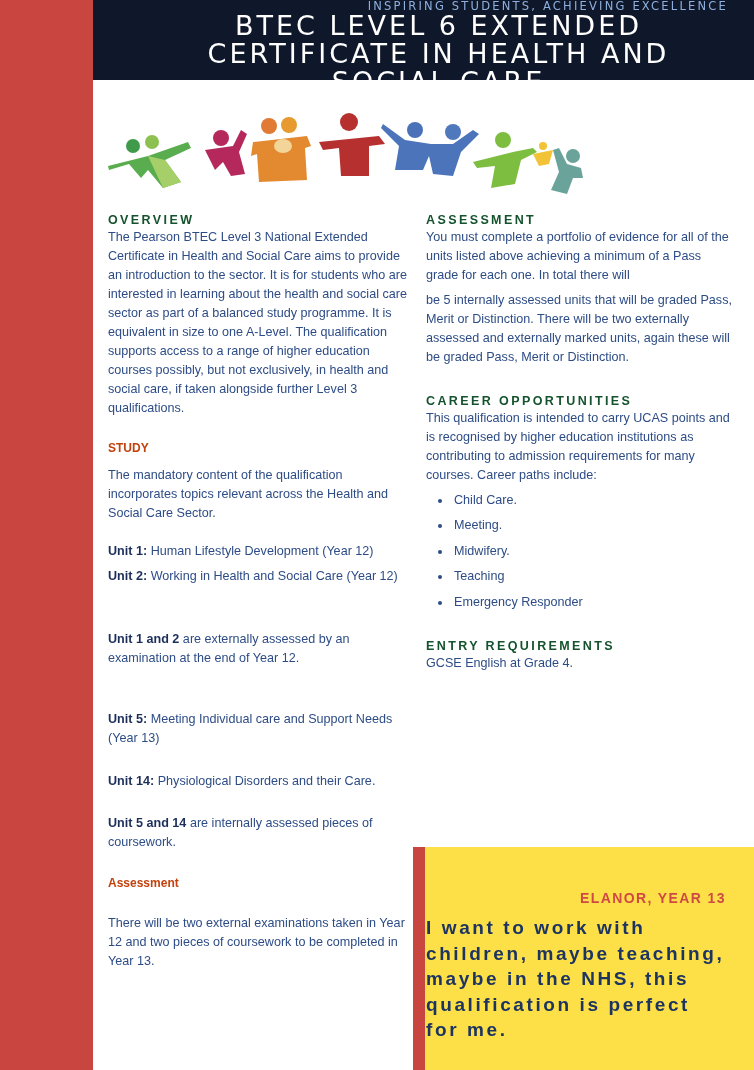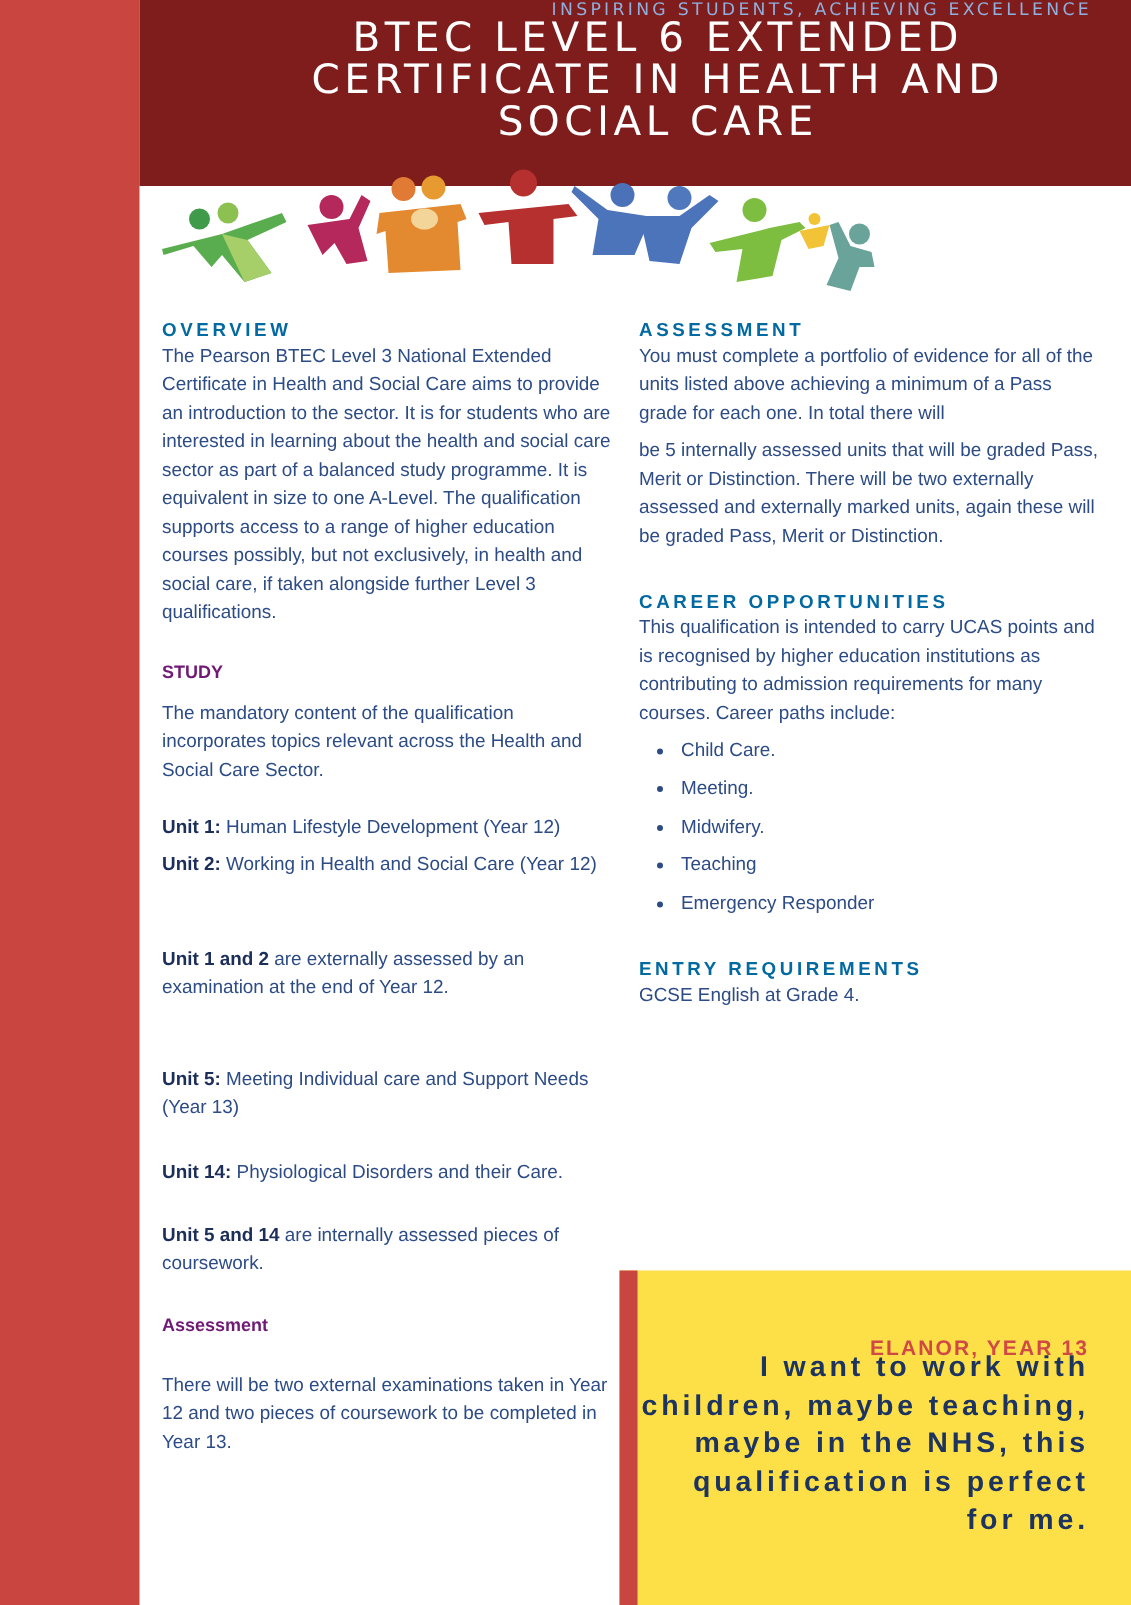--- a/index.html
+++ b/index.html
@@ -3,60 +3,60 @@
 <meta charset="utf-8">
 <style>
   html, body { margin:0; padding:0; }
   body {
     width:754px; height:1070px; position:relative; overflow:hidden;
     background:#ffffff;
     font-family:"Liberation Sans", sans-serif;
   }
   .left-bar { position:absolute; left:0; top:0; width:93px; height:1070px; background:#c8463f; }
   .header {
-    position:absolute; left:93px; top:0; width:661px; height:124px;
-    background:#7f1d1d; color:#fff; text-align:center;
+    position:absolute; left:93px; top:0; width:661px; height:80px;
+    background:#0f172a; color:#fff; text-align:center;
   }
   .tagline {
     position:absolute; right:26px; top:0; font-size:11.5px; letter-spacing:2.2px;
     color:#8fb0de; font-family:"DejaVu Sans", sans-serif; line-height:12px;
   }
   .title {
     position:absolute; left:0; right:0; top:12px;
     font-family:"DejaVu Sans", sans-serif; font-size:27px; letter-spacing:3px;
     line-height:28px; color:#ffffff; padding-left:30px;
   }
   .banner { position:absolute; left:93px; top:104px; width:661px; height:96px; }
   .col { position:absolute; color:#2d4c86; font-size:12.6px; line-height:19px; }
   .col-left { left:108px; top:212px; width:305px; }
   .col-right { left:426px; top:212px; width:310px; }
   .h-section {
-    color:#0369a1; font-weight:bold; letter-spacing:2.4px; font-size:12.5px;
+    color:#14532d; font-weight:bold; letter-spacing:2.4px; font-size:12.5px;
     line-height:16px; margin:0;
   }
-  .h-small { color:#701a75; font-weight:bold; font-size:12px; line-height:16px; margin:0; }
+  .h-small { color:#c2410c; font-weight:bold; font-size:12px; line-height:16px; margin:0; }
   p { margin:0; }
   .unit-label { color:#1c2e5a; font-weight:bold; }
   ul { margin:6px 0 0 0; padding:0 0 0 28px; }
   li { line-height:19px; margin-bottom:6.4px; list-style:none; position:relative; }
   li::before {
     content:""; position:absolute; left:-16px; top:8px; width:4px; height:4px;
     border-radius:50%; background:#2d4c86;
   }
   .quote-box {
     position:absolute; left:413px; top:847px; width:341px; height:223px;
     background:#fde047;
   }
   .quote-stripe { position:absolute; left:0; top:0; width:12px; height:223px; background:#c8463f; }
   .quote-author {
     position:absolute; right:28px; top:43px; color:#d04a45; font-weight:bold;
     font-size:14px; letter-spacing:1.4px; text-align:right;
   }
   .quote-text {
-    position:absolute; right:28px; top:52px; width:300px; text-align:right;
+    position:absolute; right:28px; top:68px; width:300px; 
     color:#1d3461; font-weight:bold; font-size:19px; letter-spacing:2.6px; line-height:25.5px;
   }
 </style>
 </head>
 <body>
 
 <div class="left-bar"></div>
 
 <div class="header">
   <div class="tagline">INSPIRING STUDENTS, ACHIEVING EXCELLENCE</div>

